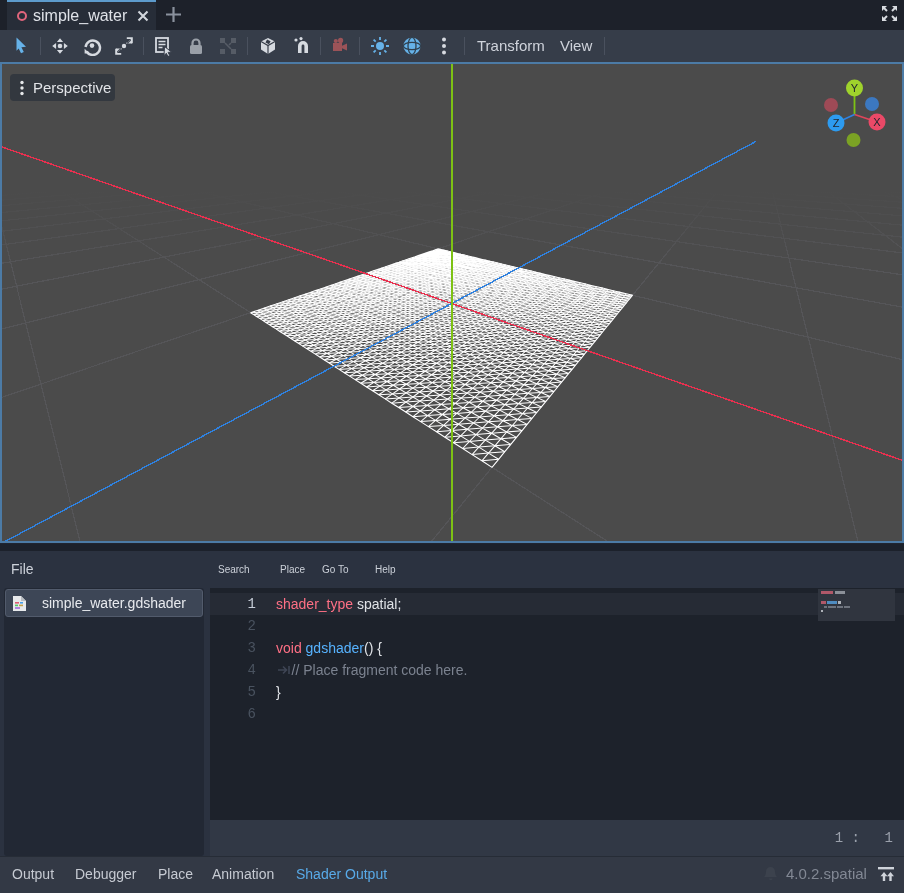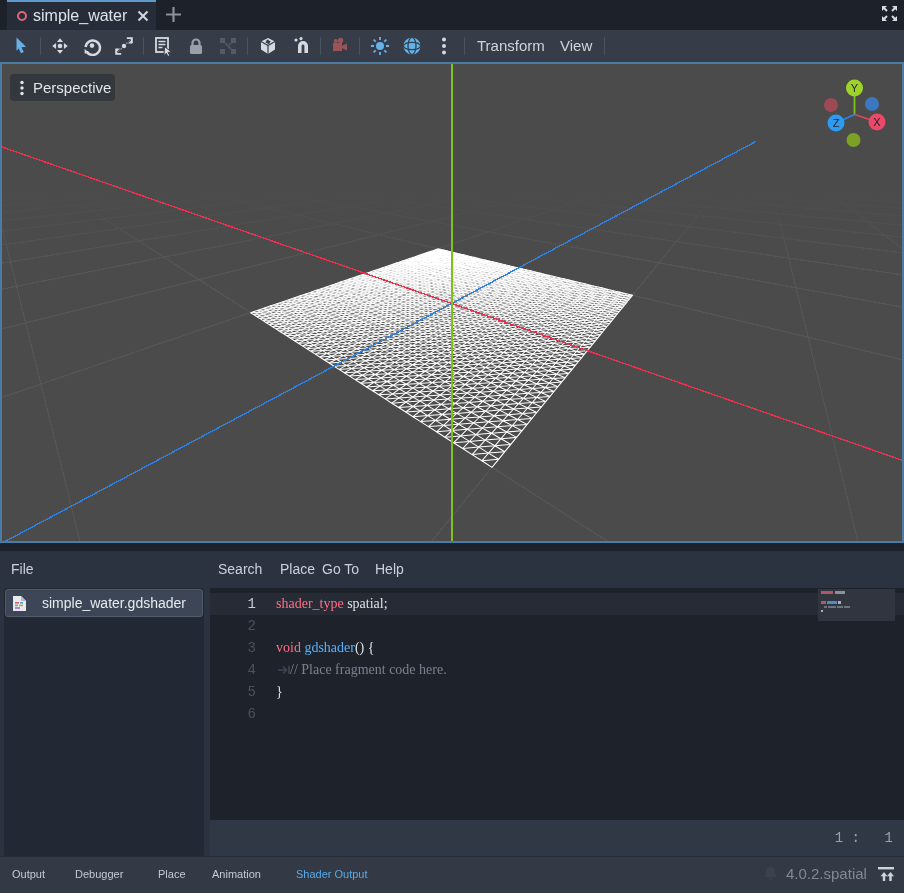--- a/index.html
+++ b/index.html
@@ -13,30 +13,30 @@
 .mtext{position:absolute;top:30px;height:32px;line-height:32px;color:#cfd3db;font-size:15px}
 #vpwrap{position:absolute;left:0;top:62px;width:904px;height:482px;background:#202531}
 #vp{position:absolute;left:2px;top:64px;width:900px;height:477px;background:#4b4b4b}
 #vpborder{position:absolute;left:0;top:62px;width:904px;height:481px;border:2px solid #4c7ba6}
 #persp{position:absolute;left:10px;top:74px;height:27px;background:#33383f;border-radius:4px;display:flex;align-items:center;padding:0 4px 0 10px;color:#e2e4e8;font-size:15px}
 #bottom{position:absolute;left:0;top:544px;width:904px;height:312px;background:#2b3240}
 #filelabel{position:absolute;left:11px;top:551px;height:37px;line-height:37px;color:#ccd1d9;font-size:14px}
 #filelist{position:absolute;left:4px;top:588px;width:200px;height:268px;background:#222834;border-radius:3px}
 #fitem{position:absolute;left:5px;top:589px;width:198px;height:28px;background:#3d4656;border:1px solid #525b6c;border-radius:3px;display:flex;align-items:center}
 #fitem .nm{color:#e8eaee;font-size:14px;margin-left:15px}
-.menus{position:absolute;top:551px;height:37px;line-height:37px;color:#ccd1d9;font-size:14px}
+.menus{position:absolute;top:551px;height:37px;line-height:37px;color:#ccd1d9;font-size:10px}
 #editor{position:absolute;left:210px;top:588px;width:694px;height:232px;background:#1d222b;overflow:hidden}
 #curline{position:absolute;left:210px;top:593px;width:694px;height:22px;background:#262b35}
 .ln{position:absolute;left:210px;width:46px;text-align:right;color:#49525f;font-family:"Liberation Mono",monospace;font-size:14px;line-height:22px}
-.cd{position:absolute;left:276px;font-family:Liberation Serif, serif;font-size:14px;line-height:22px;color:#dfe2e6;white-space:pre}
+.cd{position:absolute;left:276px;font-family:Liberation Sans, sans-serif;font-size:14px;line-height:22px;color:#dfe2e6;white-space:pre}
 .kw{color:#ff7085}.fn{color:#57b3ff}.cm{color:#7b828f}
 #minimap{position:absolute;left:818px;top:589px;width:77px;height:32px;background:#30353f}
 #statusrow{position:absolute;left:210px;top:820px;width:694px;height:36px;background:#313845;color:#9ba1ac;font-family:"Liberation Mono",monospace;font-size:14px}
 #botbar{position:absolute;left:0;top:856px;width:904px;height:37px;background:#333945;border-top:1px solid #262c36}
-.bb{position:absolute;top:856px;height:37px;line-height:36px;font-size:11px;color:#c6cad2}
+.bb{position:absolute;top:856px;height:37px;line-height:36px;font-size:14px;color:#c6cad2}
 </style></head><body>
 <div id="page">
   <div id="tabbar"></div>
   <div id="tab1">
       <div class="ring"></div>
       <div class="name">simple_water</div>
       <svg class="x-svg" style="margin-left:10px" width="12" height="12" viewBox="0 0 12 12">
         <path d="M1.5 1.5l9 9M10.5 1.5l-9 9" stroke="#d2d6dc" stroke-width="2.1"></path>
       </svg>
     </div>

